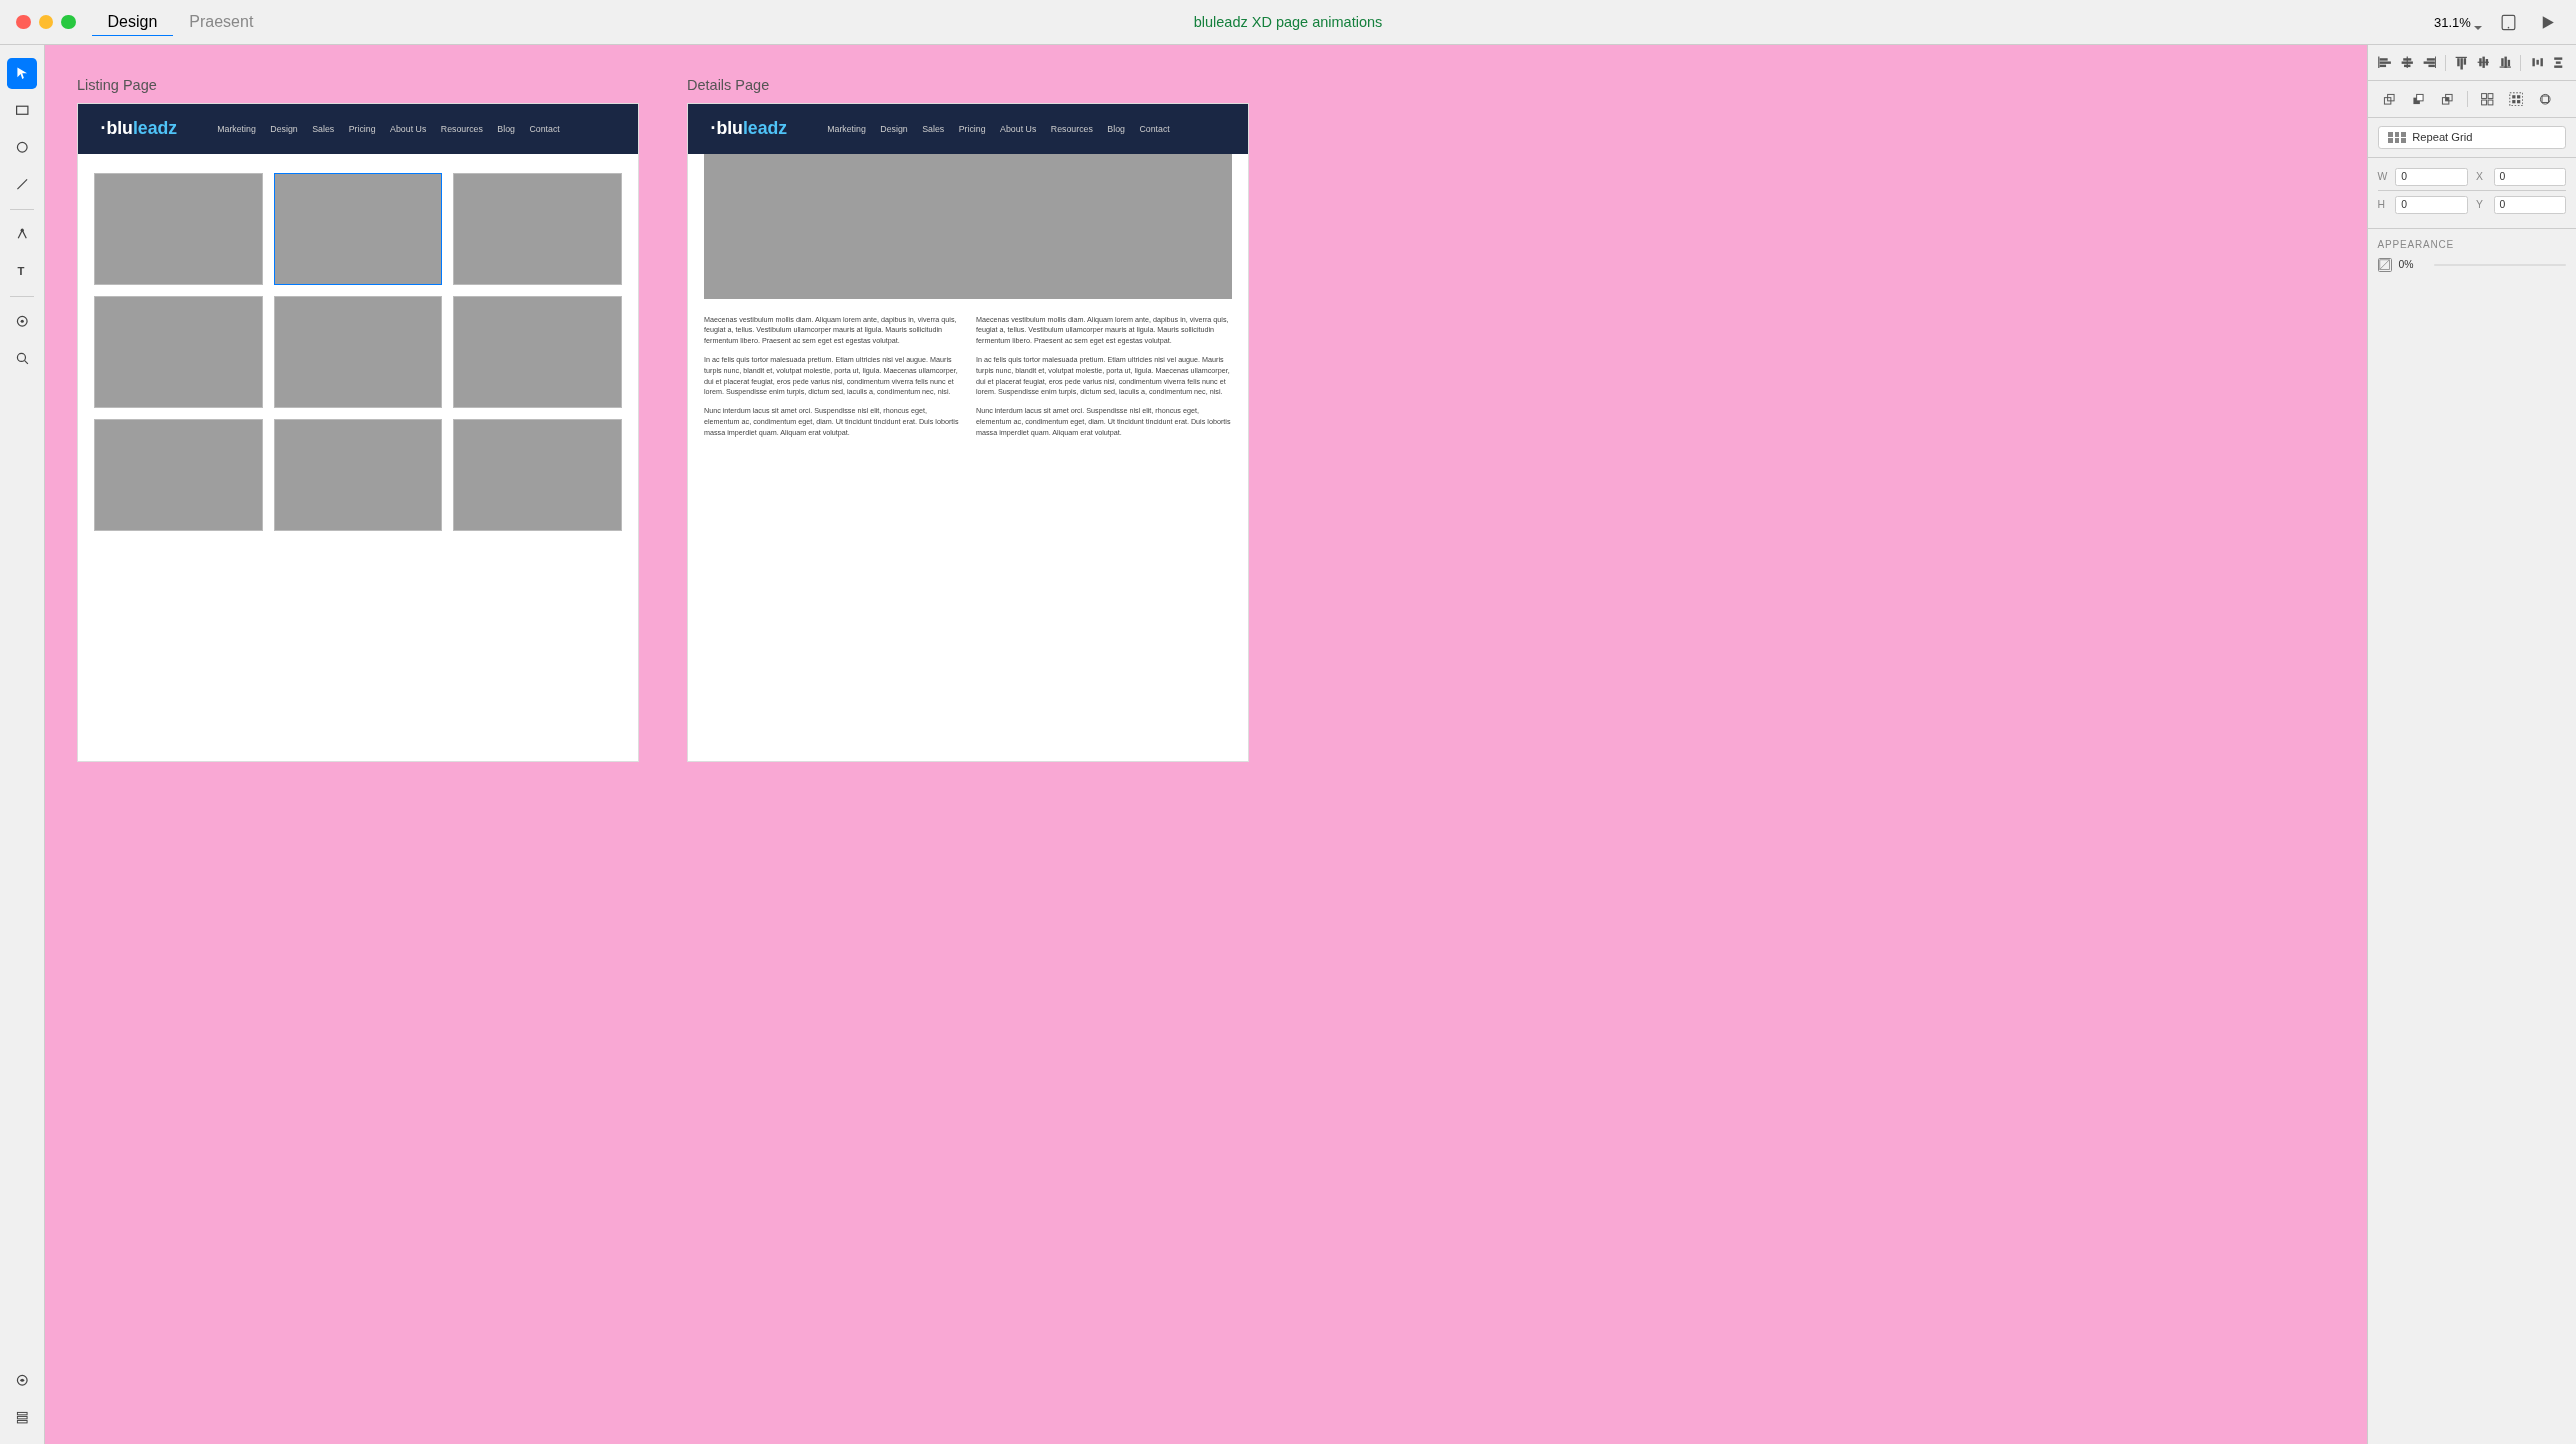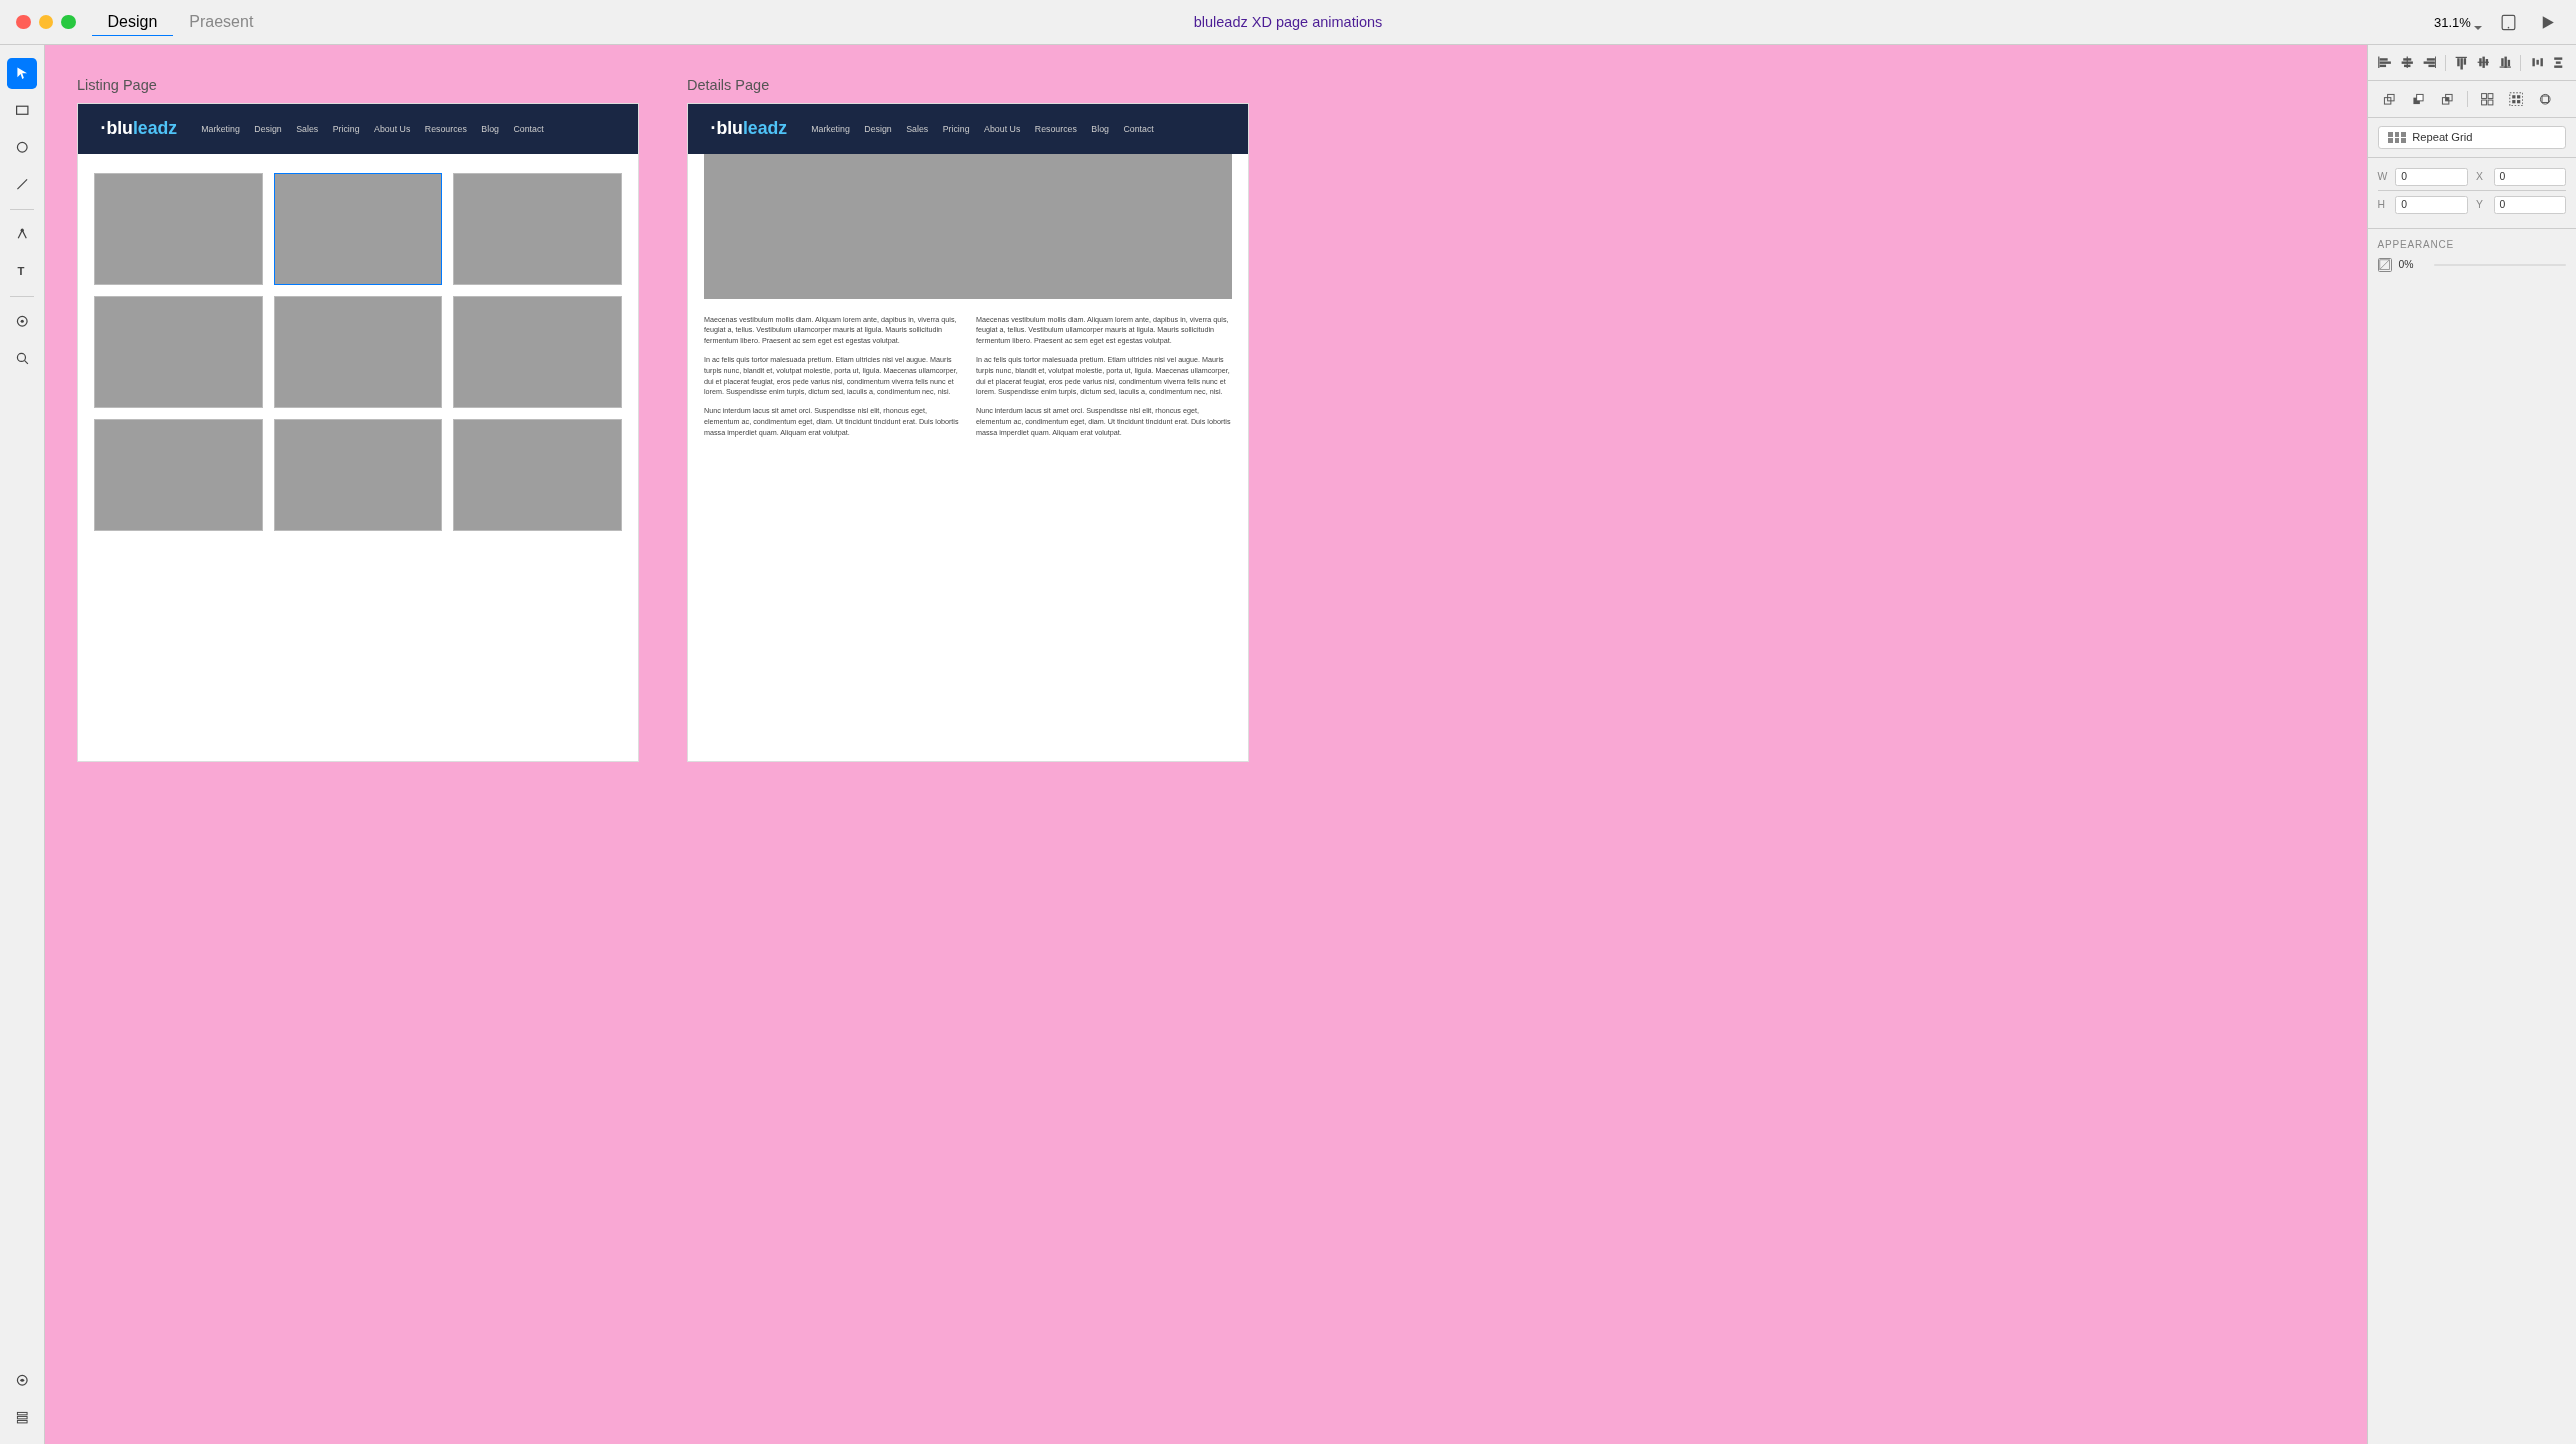--- a/index.html
+++ b/index.html
@@ -50,21 +50,21 @@
     }
     .titlebar-tab.active {
       color: #000;
       border-bottom: 1.6px solid #007aff;
     }
     .titlebar-title {
       position: absolute;
       left: 50%;
       transform: translateX(-50%);
       font-size: 14.5px;
-      color: #4c1d95;
+      color: #15803d;
     }
     .titlebar-right {
       margin-left: auto;
       display: flex;
       align-items: center;
       gap: 13px;
     }
     .zoom-dropdown {
       display: flex;
       align-items: flex-end;
@@ -162,20 +162,21 @@
       border: 0.8px solid #ddd;
       overflow: hidden;
     }
 
     
     .artboard-nav {
       background: #1a2744;
       padding: 14.5px 22.5px;
       display: flex;
       align-items: center;
+      gap: 16px;
     }
     .nav-logo {
       font-size: 17.7px;
       font-weight: 800;
       color: #fff;
       margin-right: 24px;
     }
     .nav-logo span.blu { color: #fff; }
     .nav-logo span.leadz { color: #4fc3f7; }
     .nav-links {

